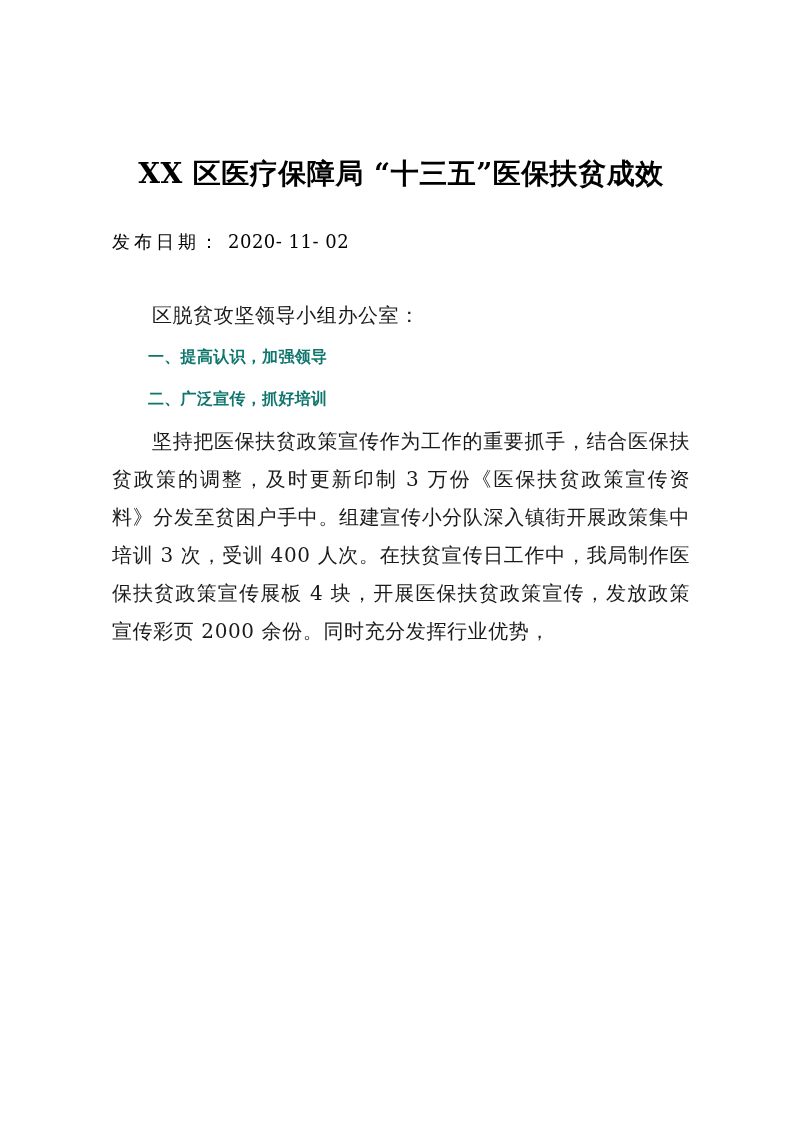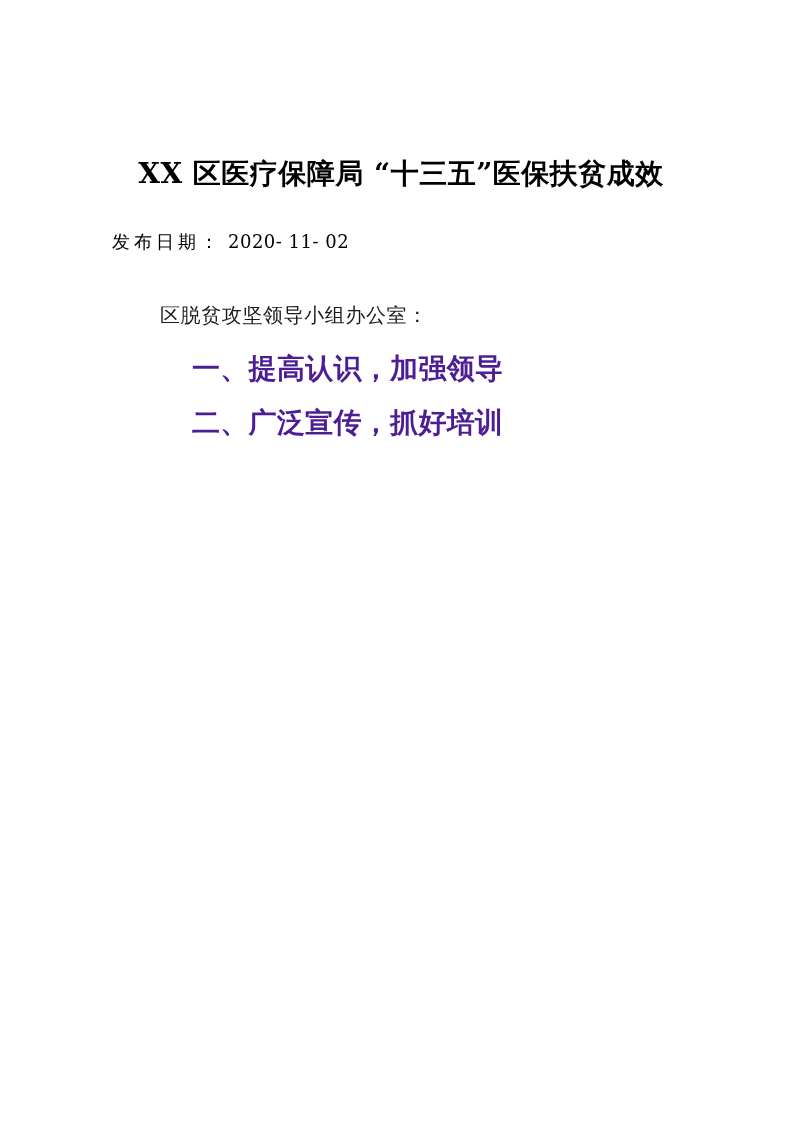--- a/index.html
+++ b/index.html
@@ -53,44 +53,44 @@
     letter-spacing: 4px;
   }
   .doc-date .date-value {
     letter-spacing: 0.5px;
     margin-left: 6px;
   }
 
   
   .doc-body {
     position: absolute;
-    left: 120px;
+    left: 112px;
     top: 296px;
     width: 578px;
   }
 
   .para {
     font-family: "DejaVu Serif", "Liberation Serif", serif;
     font-size: 20px;
     line-height: 38px;
     color: #1a1a1a;
     text-align: justify;
     text-justify: inter-character;
     margin: 0;
     text-indent: 2em;
     letter-spacing: 0.6px;
   }
 
   .section-heading {
     font-family: "DejaVu Sans", "Liberation Sans", sans-serif;
     font-weight: bold;
-    font-size: 28px;
+    font-size: 16px;
     line-height: 38px;
-    color: #4c1d95;
-    margin: 16px;
+    color: #0f766e;
+    margin: 4px;
     text-indent: 2em;
     letter-spacing: 0.3px;
   }
 </style>
 </head>
 <body>
 
 <div class="page">
 
   <div class="doc-title">
@@ -98,15 +98,16 @@
   </div>
 
   <div class="doc-date">
     <span class="date-label">发布日期：</span><span class="date-value">2020- 11- 02</span>
   </div>
 
   <div class="doc-body">
       <p class="para">区脱贫攻坚领导小组办公室：</p>
       <p class="section-heading">一、提高认识，加强领导</p>
       <p class="section-heading">二、广泛宣传，抓好培训</p>
+      <p class="para">坚持把医保扶贫政策宣传作为工作的重要抓手，结合医保扶贫政策的调整，及时更新印制 3 万份《医保扶贫政策宣传资料》分发至贫困户手中。组建宣传小分队深入镇街开展政策集中培训 3 次，受训 400 人次。在扶贫宣传日工作中，我局制作医保扶贫政策宣传展板 4 块，开展医保扶贫政策宣传，发放政策宣传彩页 2000 余份。同时充分发挥行业优势，</p>
     </div>
 
 </div>
 
 </body></html>

